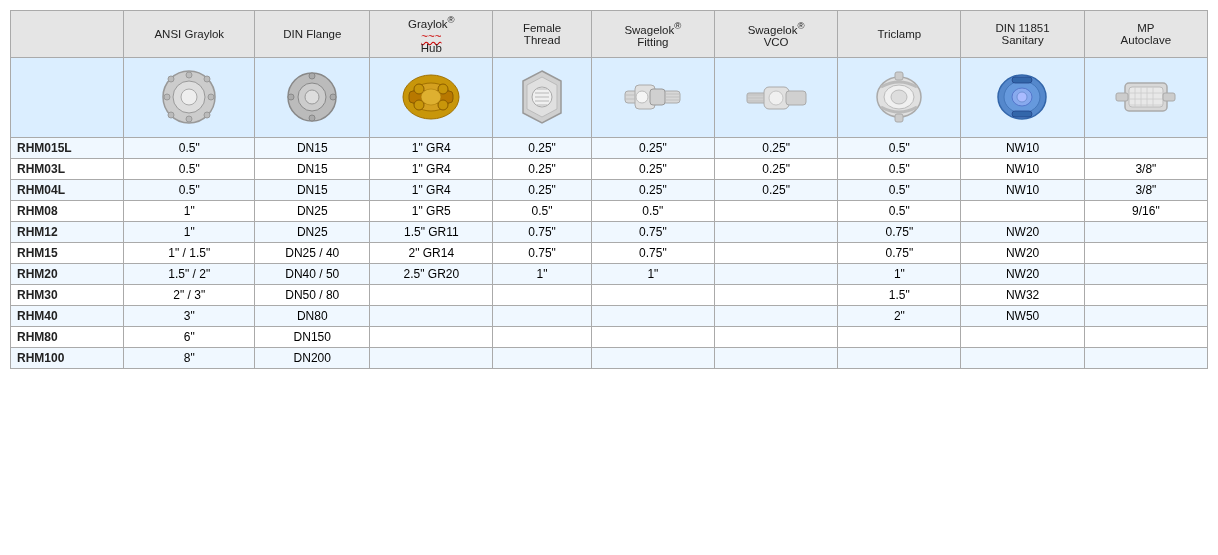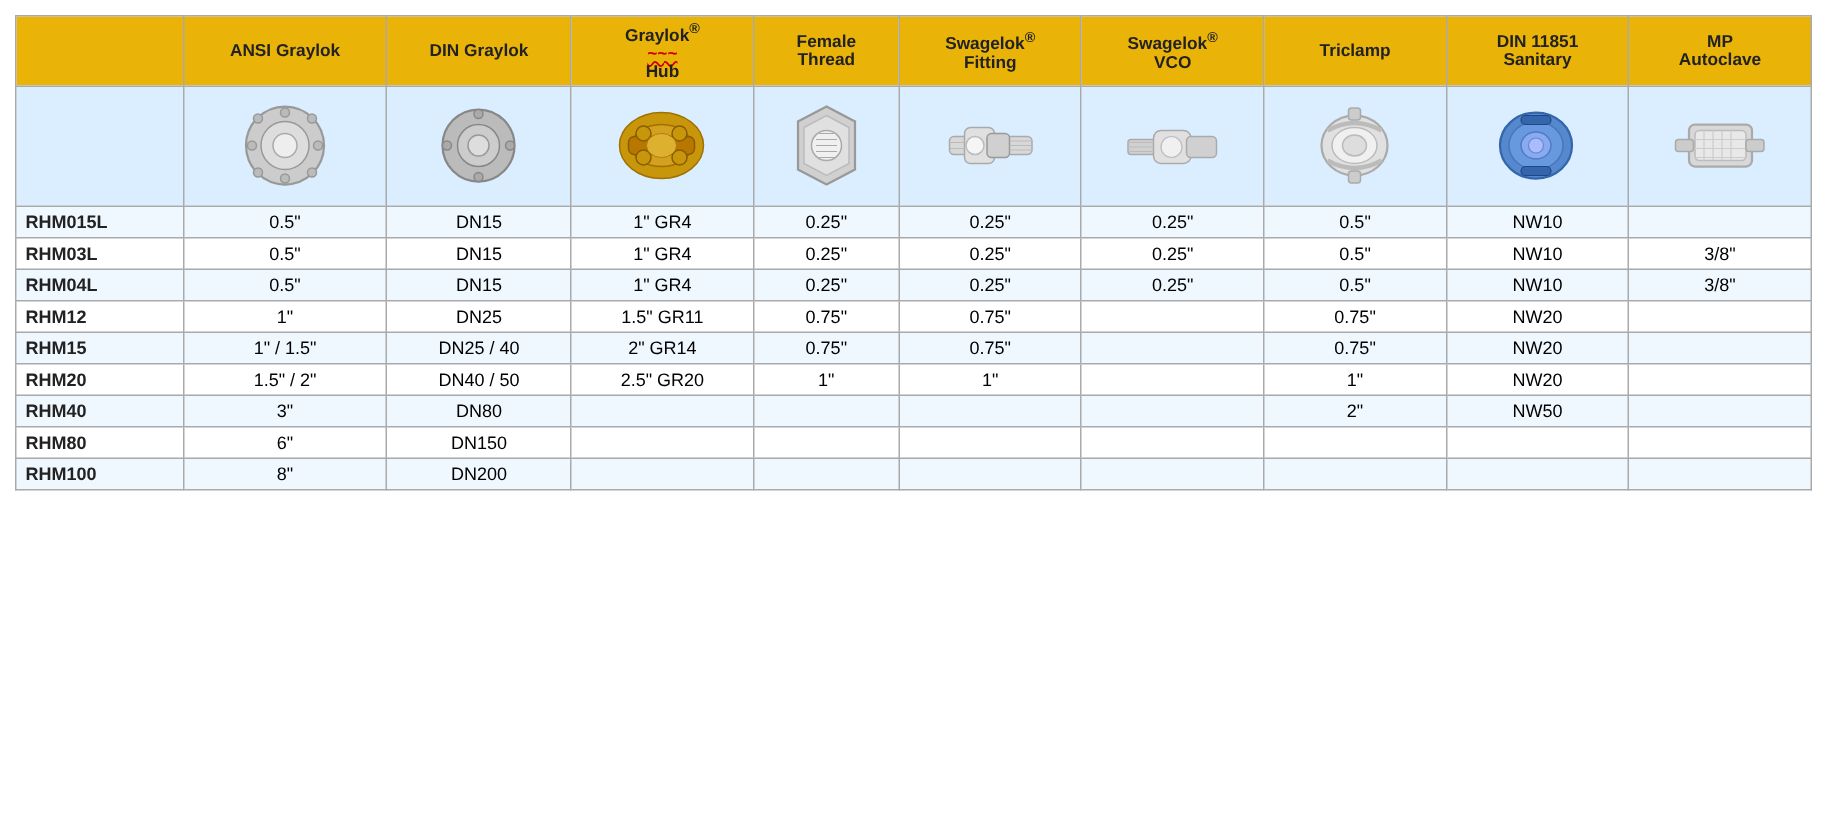--- a/index.html
+++ b/index.html
@@ -22,22 +22,22 @@
       width: 100%;
       border: 1.5px solid #888;
     }
     th, td {
       border: 1px solid #aaa;
       text-align: center;
       vertical-align: middle;
       padding: 3px 4px;
     }
     thead tr:first-child th {
-      background-color: #eab308;
-      font-weight: bold;
+      background-color: #e5e5e5;
+      font-weight: normal;
       font-size: 11.5px;
       color: #222;
       margin-top: 24px;
     }
     .img-cell {
       background-color: #dbeeff;
       height: 80px;
       padding: 4px;
     }
     .img-placeholder {
@@ -77,21 +77,21 @@
 </head>
 <body>
 
 <div class="table-wrapper">
   <table>
     <thead>
 
       <tr>
         <th class="header-col-0"></th>
         <th>ANSI Graylok</th>
-        <th>DIN Graylok</th>
+        <th>DIN Flange</th>
         <th>
           <span>Graylok<sup>®</sup></span><br>
           <span class="graylok-red">~~~</span><br>
           <span>Hub</span>
         </th>
         <th>Female<br>Thread</th>
         <th>Swagelok<sup>®</sup><br>Fitting</th>
         <th>Swagelok<sup>®</sup><br>VCO</th>
         <th>Triclamp</th>
         <th>DIN 11851<br>Sanitary</th>
@@ -282,20 +282,32 @@
           <td>DN15</td>
           <td>1" GR4</td>
           <td>0.25"</td>
           <td>0.25"</td>
           <td>0.25"</td>
           <td>0.5"</td>
           <td>NW10</td>
           <td>3/8"</td>
         </tr>
         <tr>
+          <td class="col-model">RHM08</td>
+          <td>1"</td>
+          <td>DN25</td>
+          <td>1" GR5</td>
+          <td>0.5"</td>
+          <td>0.5"</td>
+          <td></td>
+          <td>0.5"</td>
+          <td></td>
+          <td>9/16"</td>
+        </tr>
+        <tr>
           <td class="col-model">RHM12</td>
           <td>1"</td>
           <td>DN25</td>
           <td>1.5" GR11</td>
           <td>0.75"</td>
           <td>0.75"</td>
           <td></td>
           <td>0.75"</td>
           <td>NW20</td>
           <td></td>
@@ -318,20 +330,32 @@
           <td>DN40 / 50</td>
           <td>2.5" GR20</td>
           <td>1"</td>
           <td>1"</td>
           <td></td>
           <td>1"</td>
           <td>NW20</td>
           <td></td>
         </tr>
         <tr>
+          <td class="col-model">RHM30</td>
+          <td>2" / 3"</td>
+          <td>DN50 / 80</td>
+          <td></td>
+          <td></td>
+          <td></td>
+          <td></td>
+          <td>1.5"</td>
+          <td>NW32</td>
+          <td></td>
+        </tr>
+        <tr>
           <td class="col-model">RHM40</td>
           <td>3"</td>
           <td>DN80</td>
           <td></td>
           <td></td>
           <td></td>
           <td></td>
           <td>2"</td>
           <td>NW50</td>
           <td></td>

